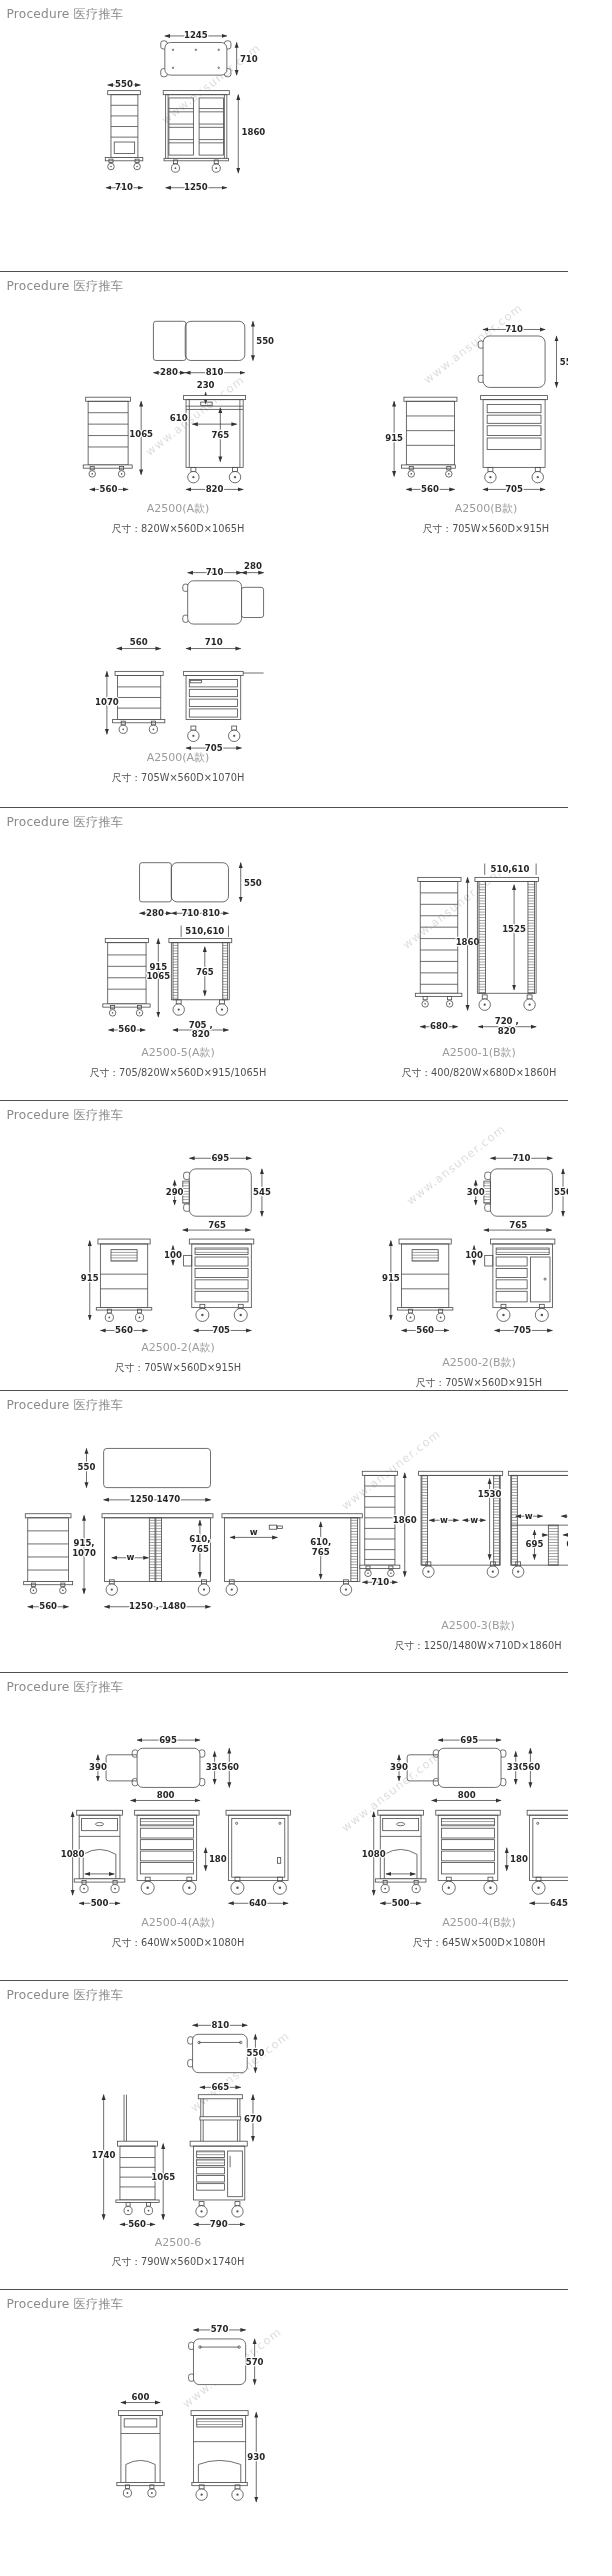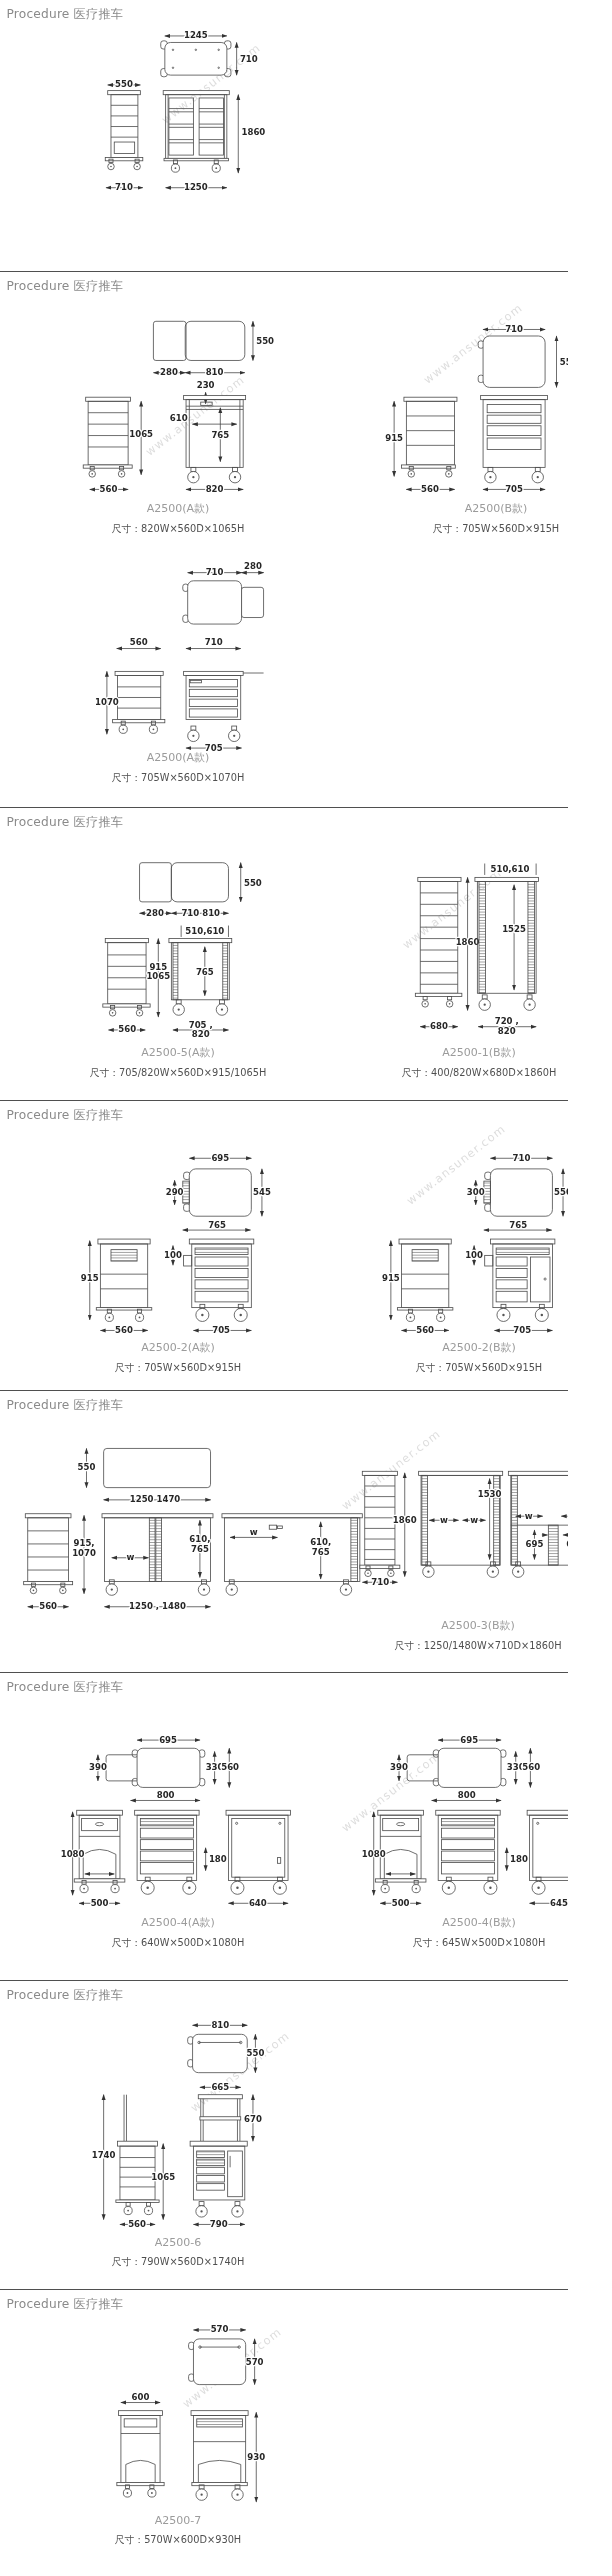--- a/index.html
+++ b/index.html
@@ -222,21 +222,21 @@
       <use href="#cst7" x="237" y="568"></use>
           <use href="#cst7" x="287" y="568"></use>
       <line x1="228" y1="583" x2="296" y2="583" class="dm"></line>
           <text class="t" x="262" y="586">705</text>
     </g>
   </svg>
   <div class="capbox" style="left:80px;top:229px">
     <div class="capm">A2500(A款)</div>
     <div class="caps">尺寸：820W×560D×1065H</div>
   </div>
-  <div class="capbox" style="left:398px;top:229px">
+  <div class="capbox" style="left:388px;top:229px">
     <div class="capm">A2500(B款)</div>
     <div class="caps">尺寸：705W×560D×915H</div>
   </div>
   <div class="capbox" style="left:80px;top:478px">
     <div class="capm">A2500(A款)</div>
     <div class="caps">尺寸：705W×560D×1070H</div>
   </div>
 </div>
 
 <div class="sec bt" style="top:807px;height:293px">
@@ -413,21 +413,21 @@
       <line x1="479" y1="171" x2="479" y2="268" class="dm"></line>
           <text class="t" x="479" y="221">915</text>
       <line x1="492" y1="281" x2="550" y2="281" class="dm"></line>
           <text class="t" x="521" y="284">560</text>
     </g>
   </svg>
   <div class="capbox" style="left:80px;top:239px">
     <div class="capm">A2500-2(A款)</div>
     <div class="caps">尺寸：705W×560D×915H</div>
   </div>
-  <div class="capbox" style="left:381px;top:239px">
+  <div class="capbox" style="left:381px;top:254px">
     <div class="capm">A2500-2(B款)</div>
     <div class="caps">尺寸：705W×560D×915H</div>
   </div>
 </div>
 
 <div class="sec bt" style="top:1390px;height:283px">
   <div class="hdr">Procedure 医疗推车</div>
   <div class="wm" style="left:343px;top:109px">www.ansuner.com</div>
   <svg class="art" width="612" height="283" viewBox="0 0 750 346">
     <g>
@@ -764,20 +764,16 @@
       <rect x="241" y="158" width="56" height="10" class="hz"></rect>
       <line x1="237" y1="186" x2="301" y2="186" class="s"></line>
       <path d="M243,236 V214 Q269,204 295,214 V236" class="s"></path>
       <rect x="235" y="236" width="68" height="4" class="sf"></rect>
       <use href="#cst7" x="247" y="251"></use>
           <use href="#cst7" x="291" y="251"></use>
       <line x1="314" y1="150" x2="314" y2="260" class="dm"></line>
           <text class="t" x="314" y="208">930</text>
     </g>
   </svg>
-  <div class="capbox" style="left:80px;top:224px">
-    <div class="capm">A2500-7</div>
-    <div class="caps">尺寸：570W×600D×930H</div>
-  </div>
 </div>
 
 </div>
 
 
 </body></html>

